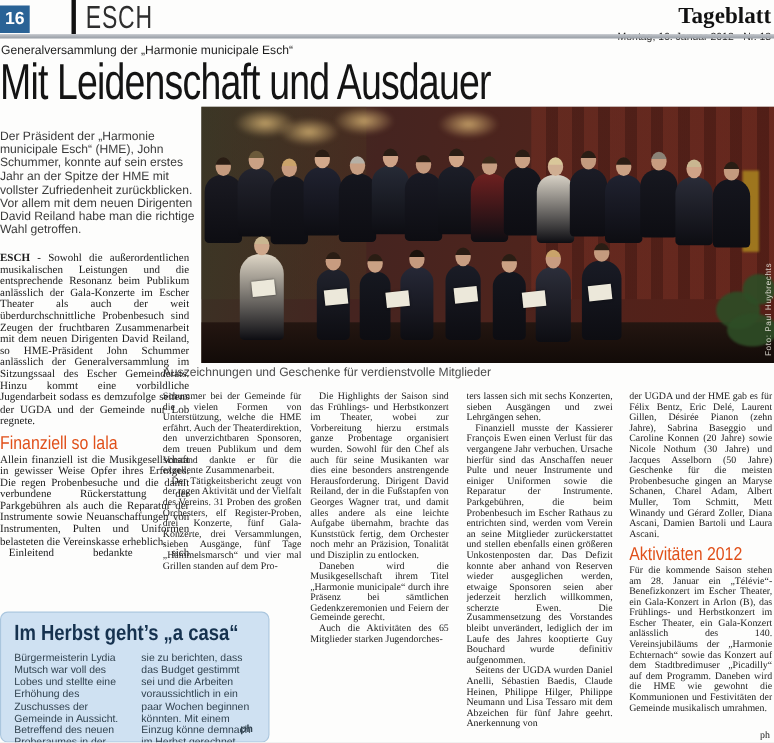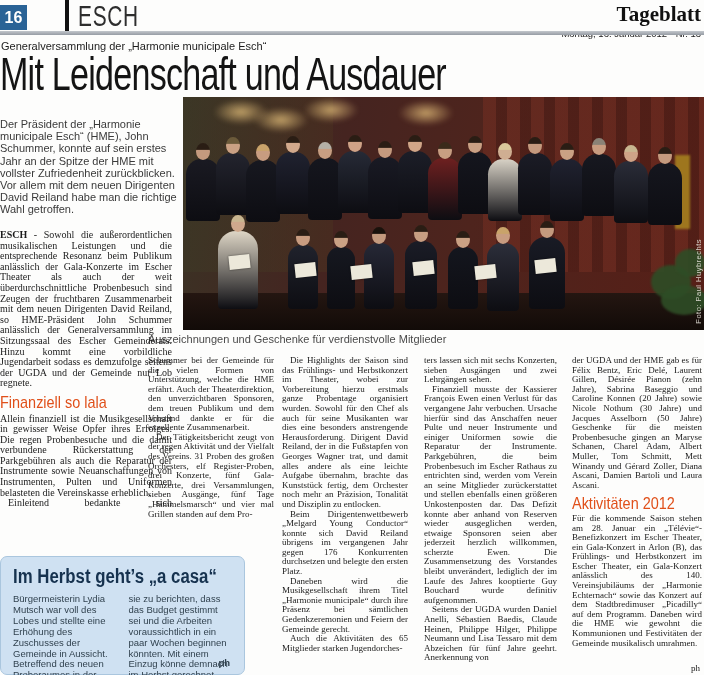--- a/index.html
+++ b/index.html
@@ -155,21 +155,20 @@
     <p class="ind stretch">Einleitend bedankte sich</p>
   </div>
 
   <div class="col bodycol col2">
     <p>Schummer bei der Gemeinde für die vielen Formen von Unterstützung, welche die HME erfährt. Auch der Theaterdirektion, den unverzichtbaren Sponsoren, dem treuen Publikum und dem Vorstand dankte er für die exzellente Zusammenarbeit.</p>
     <p class="ind">Der Tätigkeitsbericht zeugt von der regen Aktivität und der Vielfalt des Vereins. 31 Proben des großen Orchesters, elf Register-Proben, drei Konzerte, fünf Gala-Konzerte, drei Versammlungen, sieben Ausgänge, fünf Tage „Hämmelsmarsch“ und vier mal Grillen standen auf dem Pro-</p>
   </div>
 
   <div class="col bodycol col3">
     <p class="ind">Die Highlights der Saison sind das Frühlings- und Herbstkonzert im Theater, wobei zur Vorbereitung hierzu erstmals ganze Probentage organisiert wurden. Sowohl für den Chef als auch für seine Musikanten war dies eine besonders anstrengende Herausforderung. Dirigent David Reiland, der in die Fußstapfen von Georges Wagner trat, und damit alles andere als eine leichte Aufgabe übernahm, brachte das Kunststück fertig, dem Orchester noch mehr an Präzision, Tonalität und Disziplin zu entlocken.</p>
-    <p class="ind">Beim Dirigentenwettbewerb „Melgard Young Conductor“ konnte sich David Reiland übrigens im vergangenen Jahr gegen 176 Konkurrenten durchsetzen und belegte den ersten Platz.</p>
     <p class="ind">Daneben wird die Musikgesellschaft ihrem Titel „Harmonie municipale“ durch ihre Präsenz bei sämtlichen Gedenkzeremonien und Feiern der Gemeinde gerecht.</p>
     <p class="ind">Auch die Aktivitäten des 65 Mitglieder starken Jugendorches-</p>
   </div>
 
   <div class="col bodycol col4">
     <p>ters lassen sich mit sechs Konzerten, sieben Ausgängen und zwei Lehrgängen sehen.</p>
     <p class="ind">Finanziell musste der Kassierer François Ewen einen Verlust für das vergangene Jahr verbuchen. Ursache hierfür sind das Anschaffen neuer Pulte und neuer Instrumente und einiger Uniformen sowie die Reparatur der Instrumente. Parkgebühren, die beim Probenbesuch im Escher Rathaus zu entrichten sind, werden vom Verein an seine Mitglieder zurückerstattet und stellen ebenfalls einen größeren Unkostenposten dar. Das Defizit konnte aber anhand von Reserven wieder ausgeglichen werden, etwaige Sponsoren seien aber jederzeit herzlich willkommen, scherzte Ewen. Die Zusammensetzung des Vorstandes bleibt unverändert, lediglich der im Laufe des Jahres kooptierte Guy Bouchard wurde definitiv aufgenommen.</p>
     <p class="ind">Seitens der UGDA wurden Daniel Anelli, Sébastien Baedis, Claude Heinen, Philippe Hilger, Philippe Neumann und Lisa Tessaro mit dem Abzeichen für fünf Jahre geehrt. Anerkennung von</p>
   </div>
 

